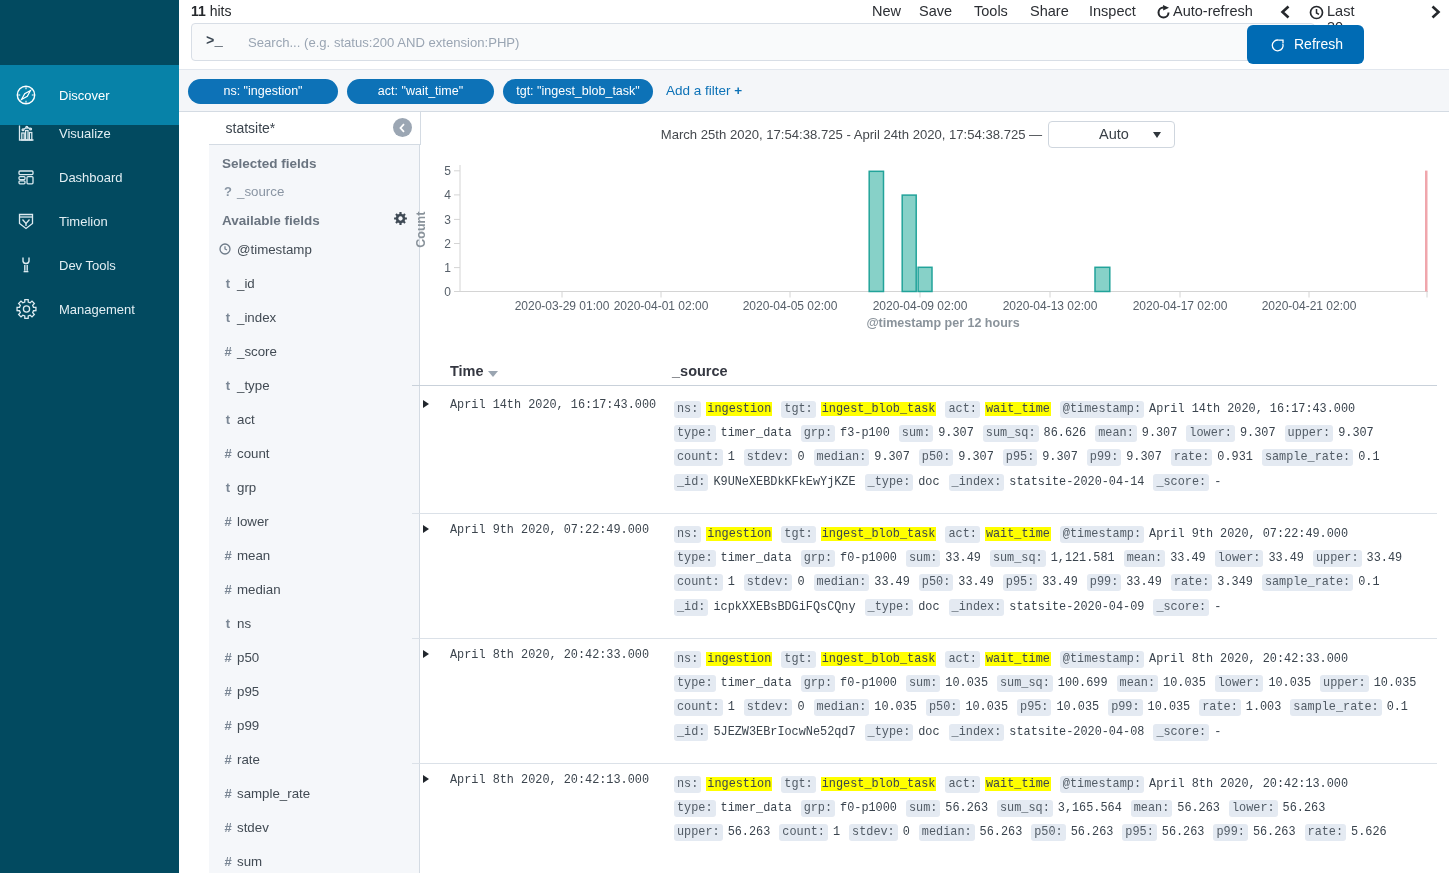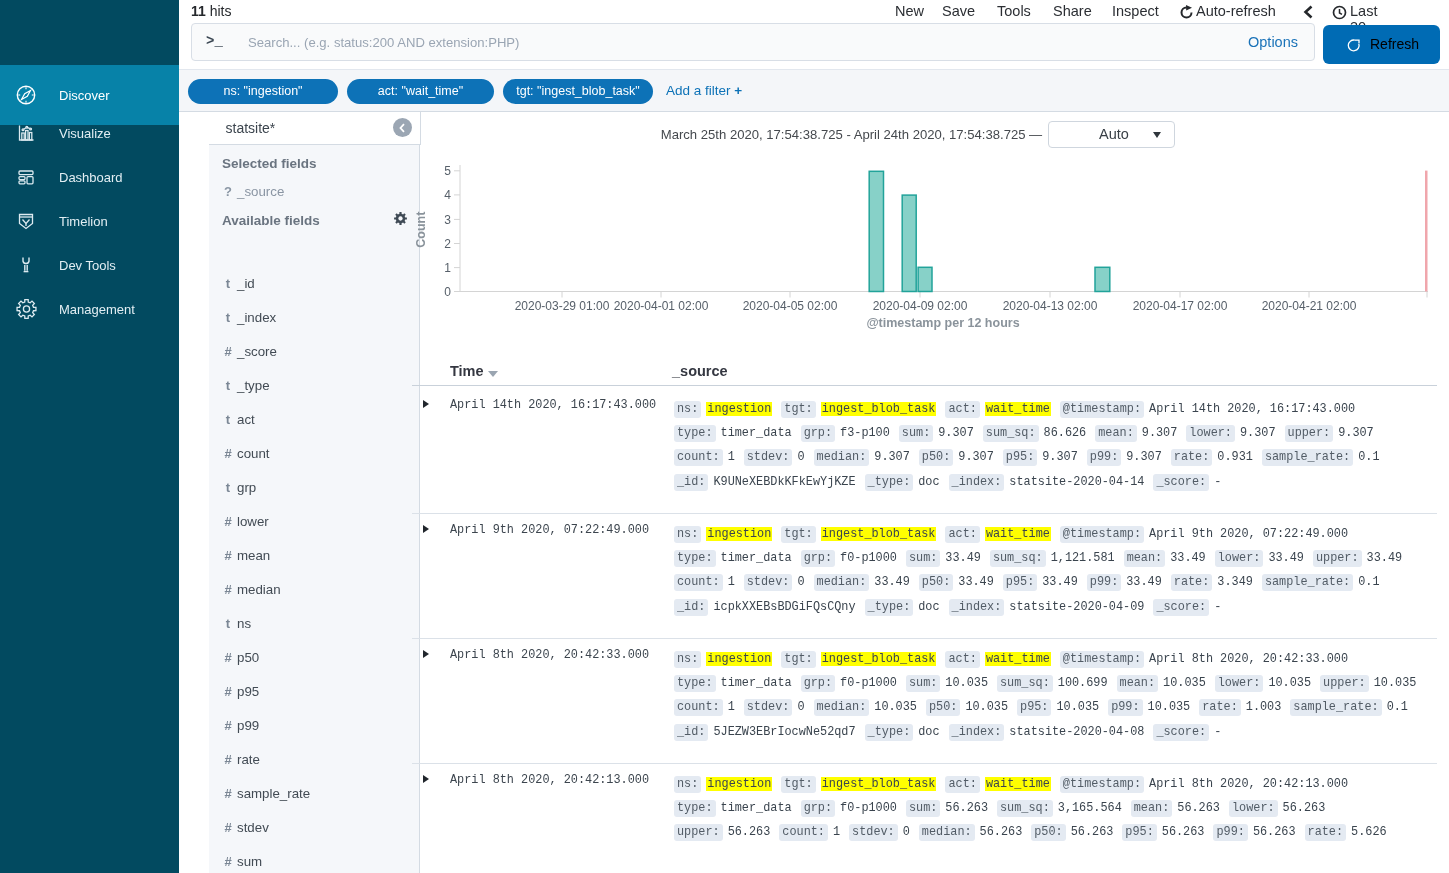--- a/index.html
+++ b/index.html
@@ -13,29 +13,29 @@
 #logoblk { position:absolute; left:0; top:0; width:179px; height:65px; background:#005571; }
 #logoblk .ktxt { position:absolute; left:53px; top:14px; color:#fff; font-size:27px; font-weight:700; letter-spacing:0px; transform:scaleX(0.9); transform-origin:0 0; }
 .navitem { position:absolute; left:0; width:179px; height:44px; color:#e2eef3; font-size:13px; }
 .navitem.sel { background:#0782a8; color:#fff; }
 .navitem .lbl { position:absolute; left:59px; top:50%; transform:translateY(-50%); }
 .navitem svg { position:absolute; left:16px; top:50%; transform:translateY(-50%); }
 
 
 #hits { position:absolute; left:191px; top:3px; font-size:14px; color:#25282c; }
 #hits b { font-weight:700; }
-#topmenu { position:absolute; top:2px; left:0; width:1258px; height:18px; font-size:14.5px; color:#2b2e33;margin-left:23px; }
+#topmenu { position:absolute; top:2px; left:0; width:1258px; height:18px; font-size:14.5px; color:#2b2e33; }
 #topmenu span.mi { position:absolute; top:1px; }
 
 
 #searchbox { position:absolute; left:191px; top:23px; width:1124px; height:38px; background:#f9fafb; border:1px solid #d8dee6; border-radius:4px; }
 #searchbox .ph { position:absolute; left:56px; top:11px; font-size:13.1px; color:#9aa5b3; }
 #searchbox .prompt { position:absolute; left:14px; top:9px; font-family:"Liberation Mono",monospace; font-size:14px; font-weight:700; color:#3b4753; }
 #searchbox .opts { position:absolute; right:16px; top:10px; font-size:14.5px; color:#1a72b8; }
-#refreshbtn { position:absolute; left:1323px; top:25px; width:117px; height:39px; background:#006bb4; border-radius:6px; color:#000000; font-size:14px; }
+#refreshbtn { position:absolute; left:1247px; top:25px; width:117px; height:39px; background:#006bb4; border-radius:6px; color:#ffffff; font-size:14px; }
 #refreshbtn .t { position:absolute; left:47px; top:11px; }
 #refreshbtn svg { position:absolute; left:23px; top:12px; }
 
 
 #filterbar { position:absolute; left:179px; top:69px; width:1270px; height:43px; background:#f4f6f9; border-top:1px solid #e2e7ee; border-bottom:1px solid #d4dbe3; }
 .pill { position:absolute; top:9px; height:25px; background:#0d72b7; border-radius:13px; color:#fff; font-size:12.5px; text-align:center; line-height:25px; }
 #addfilter { position:absolute; left:487px; top:13px; font-size:13.5px; color:#0d72b7; }
 #addfilter b { font-weight:700; }
 
 
@@ -187,20 +187,27 @@
       </div>
   <div class="fhdr" style="top:44px">Selected fields</div>
   <div class="frow" style="top:62px">
         <span class="ft" style="color:#8a96a4">?</span>
         <span class="fn" style="color:#8a95a3">_source</span>
       </div>
   <div class="fhdr" style="top:101px">Available fields</div>
   <svg class="abs" style="left:185px;top:100px" width="13" height="13" viewBox="0 0 13 13">
         <path fill-rule="evenodd" fill="#3f4a55" d="M5.41,1.77 L5.43,0.09 L7.57,0.09 L7.59,1.77 L9.07,2.39 L10.27,1.21 L11.79,2.73 L10.61,3.93 L11.23,5.41 L12.91,5.43 L12.91,7.57 L11.23,7.59 L10.61,9.07 L11.79,10.27 L10.27,11.79 L9.07,10.61 L7.59,11.23 L7.57,12.91 L5.43,12.91 L5.41,11.23 L3.93,10.61 L2.73,11.79 L1.21,10.27 L2.39,9.07 L1.77,7.59 L0.09,7.57 L0.09,5.43 L1.77,5.41 L2.39,3.93 L1.21,2.73 L2.73,1.21 L3.93,2.39 Z M6.5,4.3 A2.2,2.2 0 1 0 6.51,4.3 Z"></path>
       </svg>
+  <div class="frow" style="top:120px">
+        <svg class="abs" style="left:10px;top:11px" width="12" height="12" viewBox="0 0 12 12">
+          <circle cx="6" cy="6" r="5" fill="none" stroke="#6e7b89" stroke-width="1.3"></circle>
+          <path d="M6,3.2 V6 L8,7" fill="none" stroke="#6e7b89" stroke-width="1.2"></path>
+        </svg>
+        <span class="fn">@timestamp</span>
+      </div>
   <div class="frow" style="top:154px">
         <span class="ft">t</span>
         <span class="fn">_id</span>
       </div>
   <div class="frow" style="top:188px">
         <span class="ft">t</span>
         <span class="fn">_index</span>
       </div>
   <div class="frow" style="top:222px">
         <span class="ft">#</span>

